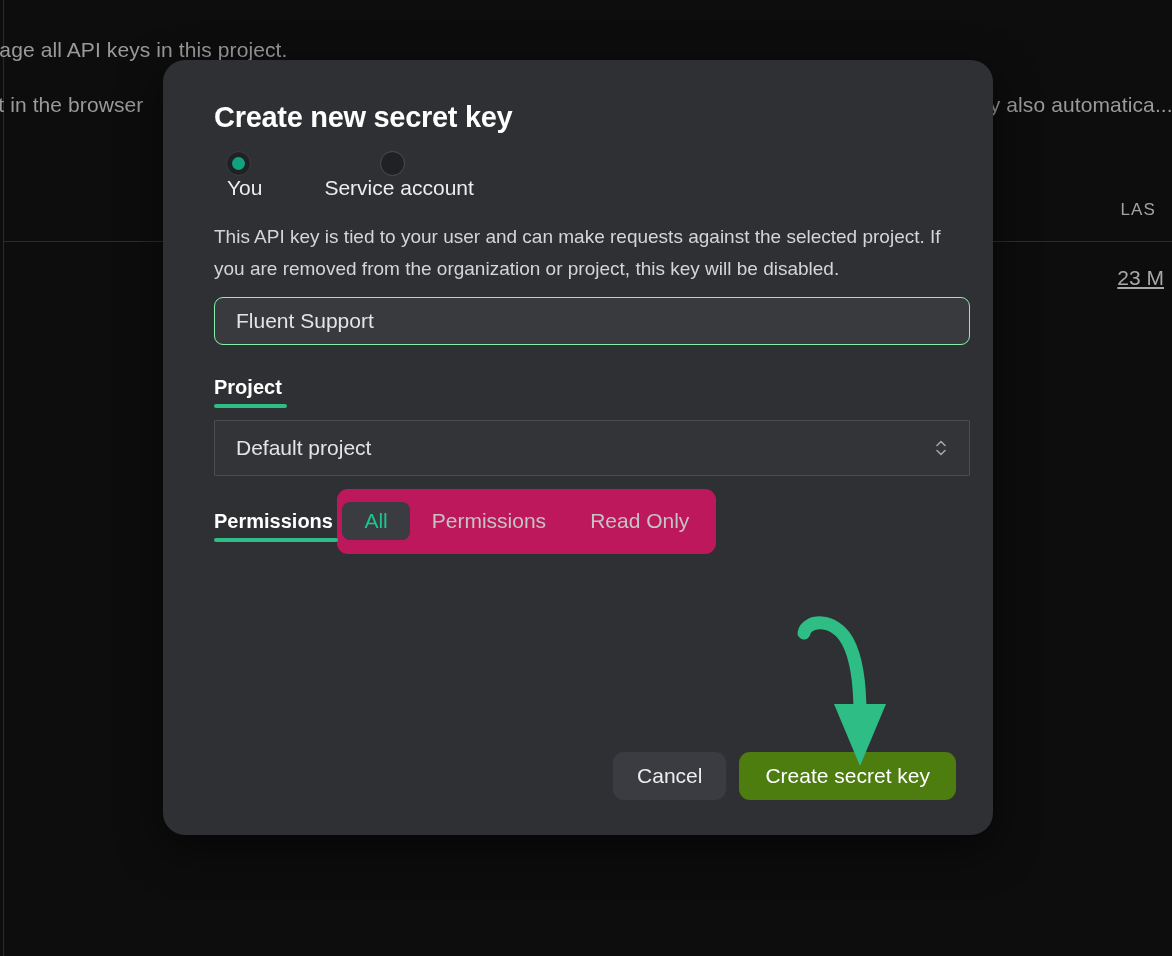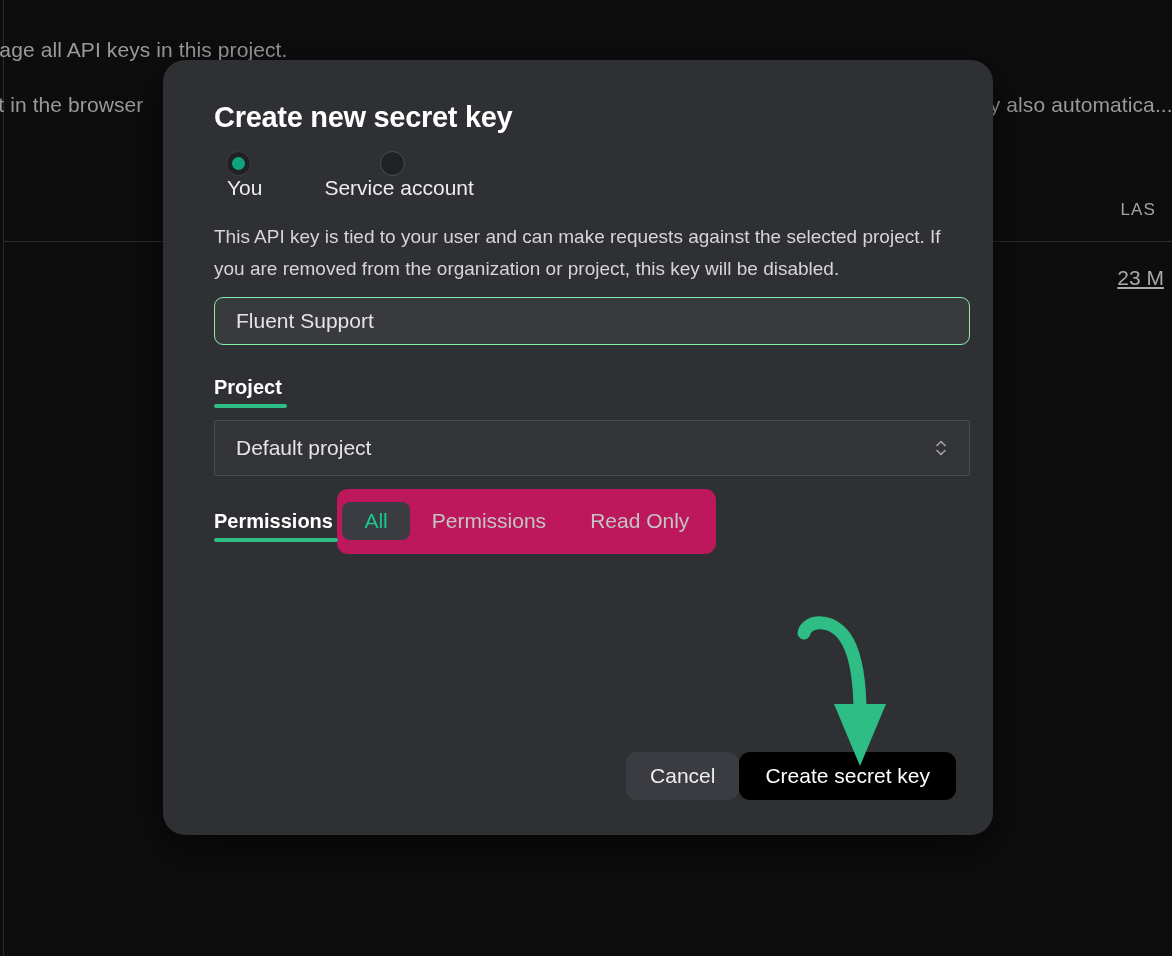--- a/index.html
+++ b/index.html
@@ -295,20 +295,21 @@
     color: #19c78c;
   }
 
   
   #modal-actions {
     position: absolute;
     right: 37px;
     bottom: 35px;
     display: flex;
     align-items: center;
+    gap: 13px;
   }
 
   .btn {
     height: 48px;
     border-radius: 11px;
     display: flex;
     align-items: center;
     justify-content: center;
     font-size: 21px;
     cursor: pointer;
@@ -316,21 +317,21 @@
     font-family: "Liberation Sans", sans-serif;
   }
 
   #btn-cancel {
     background: #3a3c41;
     color: #ededed;
     padding: 0 24px;
   }
 
   #btn-create {
-    background: #000000;
+    background: #4d7c0f;
     color: #ffffff;
     padding: 0 26px;
     font-weight: 500;
   }
 
   
   #anno-arrow {
     position: absolute;
     left: 790px;
     top: 610px;

